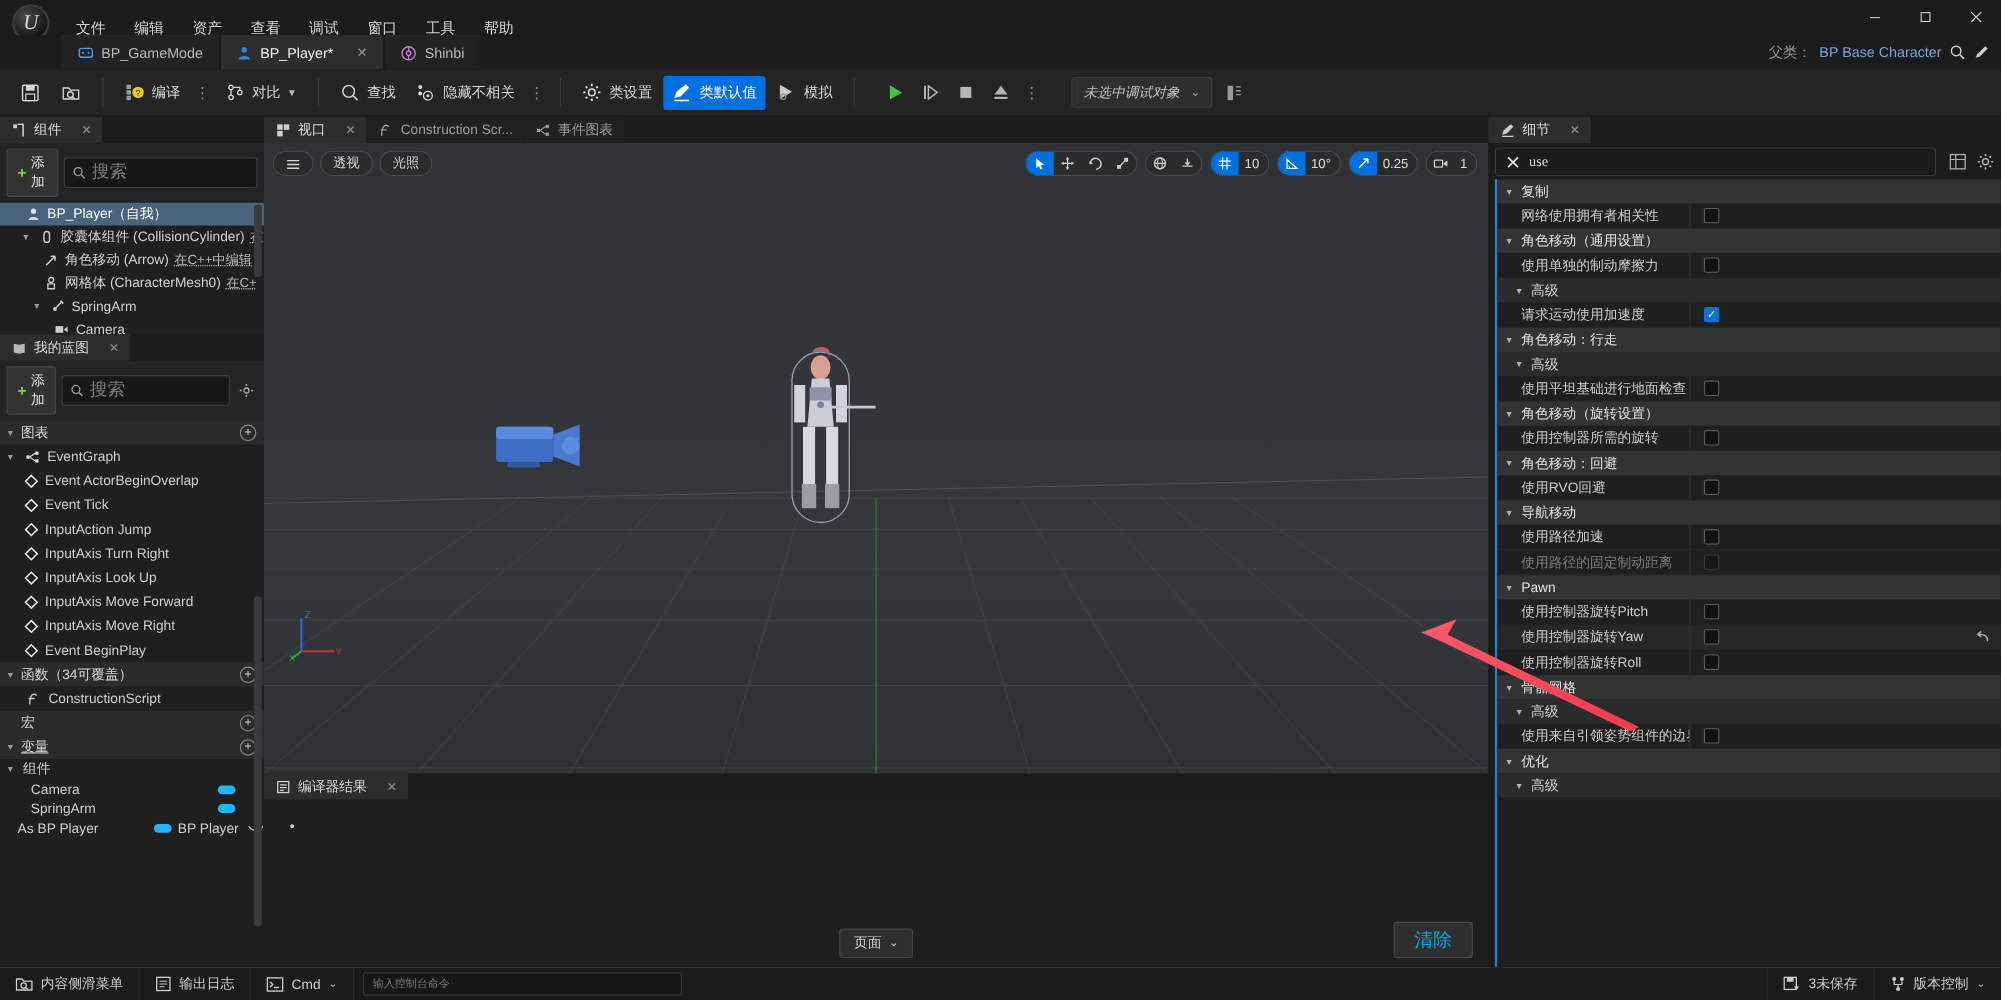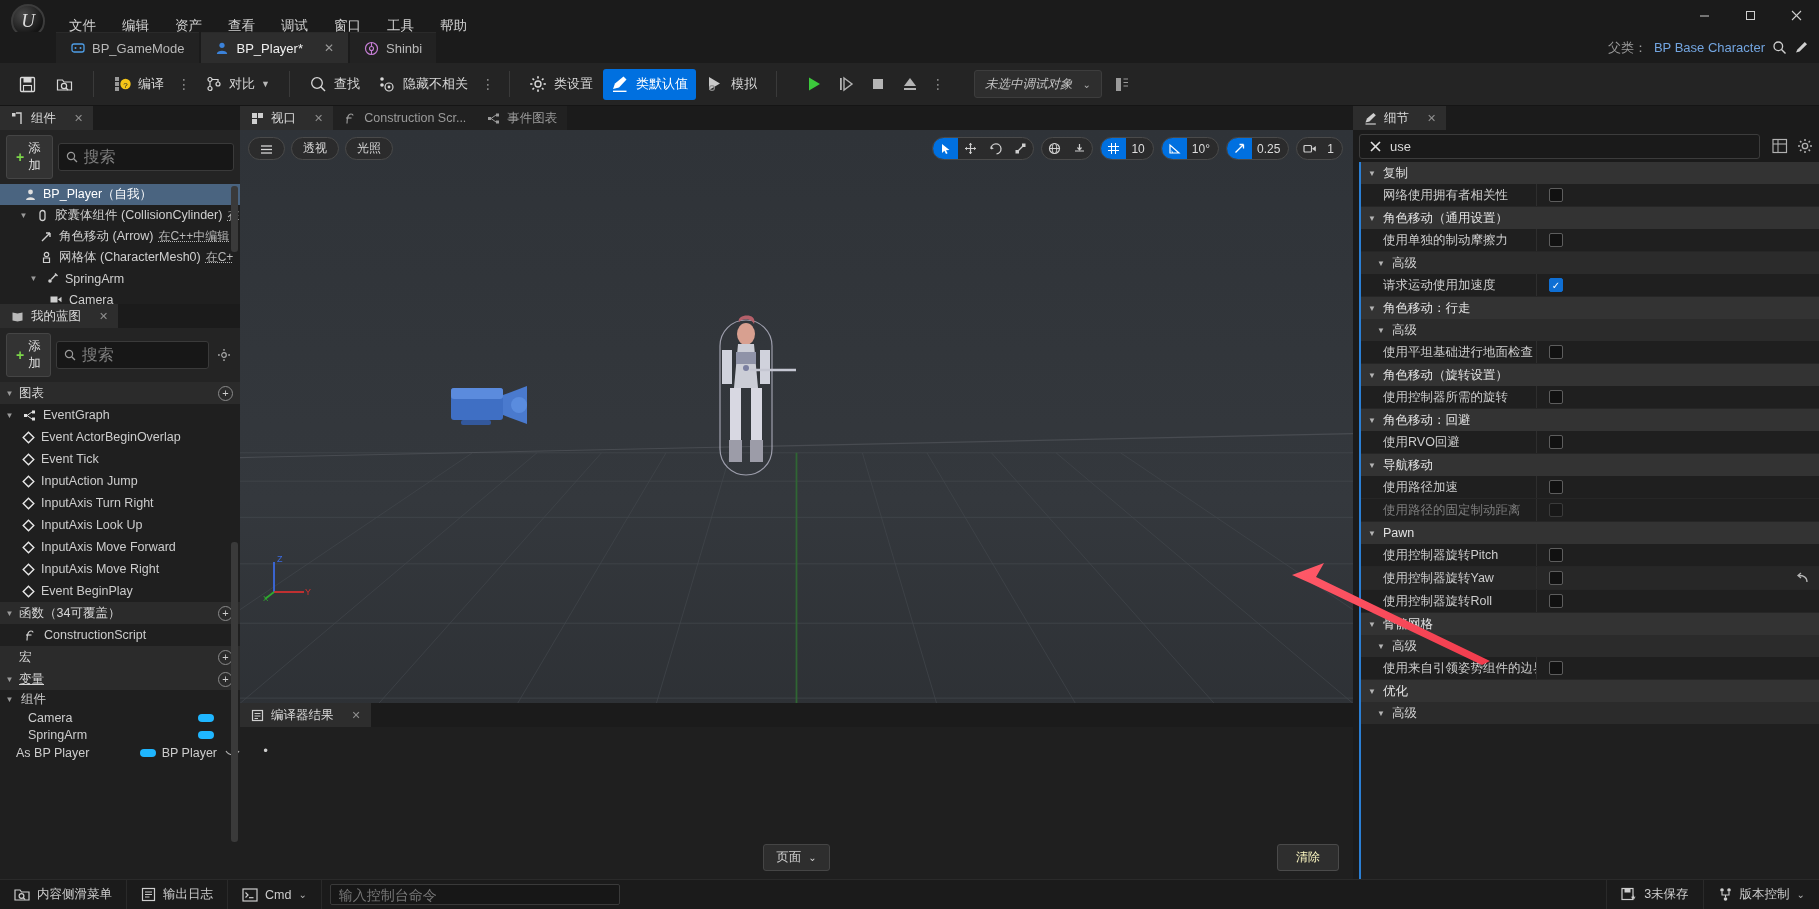--- a/index.html
+++ b/index.html
@@ -193,21 +193,21 @@
     position: absolute; left: 0; right: 0; bottom: 8px; display: flex; align-items: center;
     justify-content: center; padding: 0 14px;
   }
   .page-btn {
     background: #2e2e2e; border: 1px solid #454545; border-radius: 3px; padding: 4px 12px;
     font-size: 12.5px; color: #d2d2d2; display:flex; align-items:center; gap:7px; cursor: default;
   }
   .clear-btn {
     position: absolute; right: 14px; bottom: 8px;
     background: #2e2e2e; border: 1px solid #4a4a4a; border-radius: 3px; padding: 4px 18px;
-    font-size: 12px; color: #fef9c3; cursor: default;
+    font-size: 17px; color: #0ea5e9; cursor: default;
   }
 
   
   .right-col { width: 466px; flex: 0 0 466px; display: flex; flex-direction: column; background:#1b1b1b; min-height:0; }
   .details-search {
     display: flex; align-items: center; gap: 8px; background: #1a1a1a; margin: 4px 6px 3px 6px;
     border: 1px solid #3c3c3c; border-radius: 3px; padding: 4px 9px;
   }
   .details-search input {
     background: transparent; border: none; outline: none; color: #d8d8d8; font-size: 13px;
@@ -250,21 +250,21 @@
   }
   .sb-btn {
     display: flex; align-items: center; gap: 7px; padding: 0 14px; font-size: 12.5px; color: #cdcdcd;
     border-right: 1px solid #2a2a2a; cursor: default;
   }
   .sb-cmd-input {
     flex: 0 0 290px; display: flex; align-items: center; margin: 4px 8px; background: #171717;
     border: 1px solid #3a3a3a; border-radius: 2px; padding: 2px 8px;
   }
   .sb-cmd-input input {
-    background: transparent; border: none; outline: none; color: #5eead4; font-size: 14px;
+    background: transparent; border: none; outline: none; color: #5eead4; font-size: 10px;
     font-family: inherit; width: 100%;
   }
   .sb-cmd-input input::placeholder { color: #767676; }
   .sb-right { margin-left: auto; display: flex; align-items: stretch; }
   .sb-right .sb-btn { border-right: none; border-left: 1px solid #2a2a2a; }
   svg { display: block; }
 </style>
 </head>
 <body>
 
@@ -1018,21 +1018,21 @@
                 <path d="M1.5 10.5 L3 6.5 L9.5 1 L11.8 3.3 L5.5 9.5 Z" fill="#cfcfcf"></path>
                 <line x1="1.5" y1="12" x2="11.8" y2="12" stroke="#cfcfcf" stroke-width="1.2"></line>
               </svg>
           </span>
           <span>细节</span>
           <span class="tclose">✕</span>
         </div>
       </div>
 
       <div class="det-toprow">
-        <div class="details-search" style="flex:1 1 auto;">
+        <div class="details-search" style="flex:1 1 auto;font-family:Liberation Serif, serif;">
           <span>
             <svg width="13" height="13" viewBox="0 0 13 13">
                 <line x1="2" y1="2" x2="11" y2="11" stroke="#e2e2e2" stroke-width="1.6"></line>
                 <line x1="11" y1="2" x2="2" y2="11" stroke="#e2e2e2" stroke-width="1.6"></line>
               </svg>
           </span>
           <input type="text" value="use" style="">
         </div>
         <div class="det-icons">
           <span>

